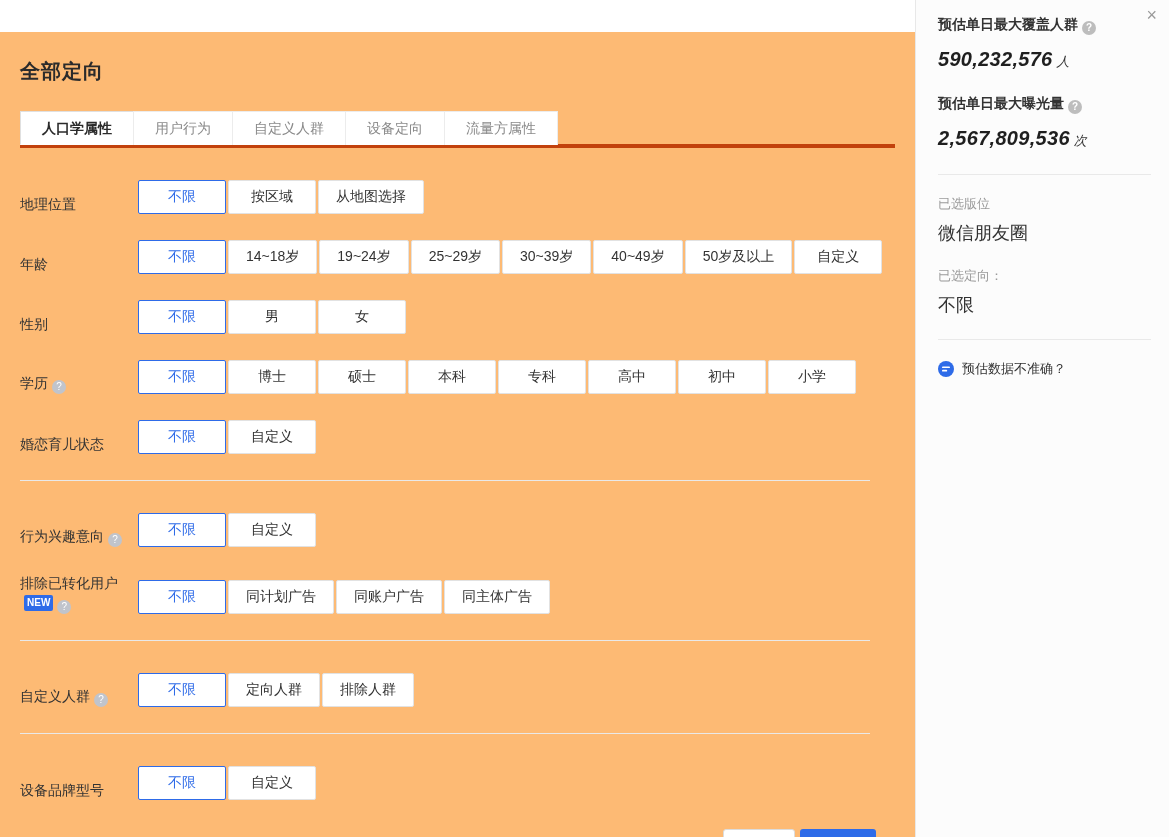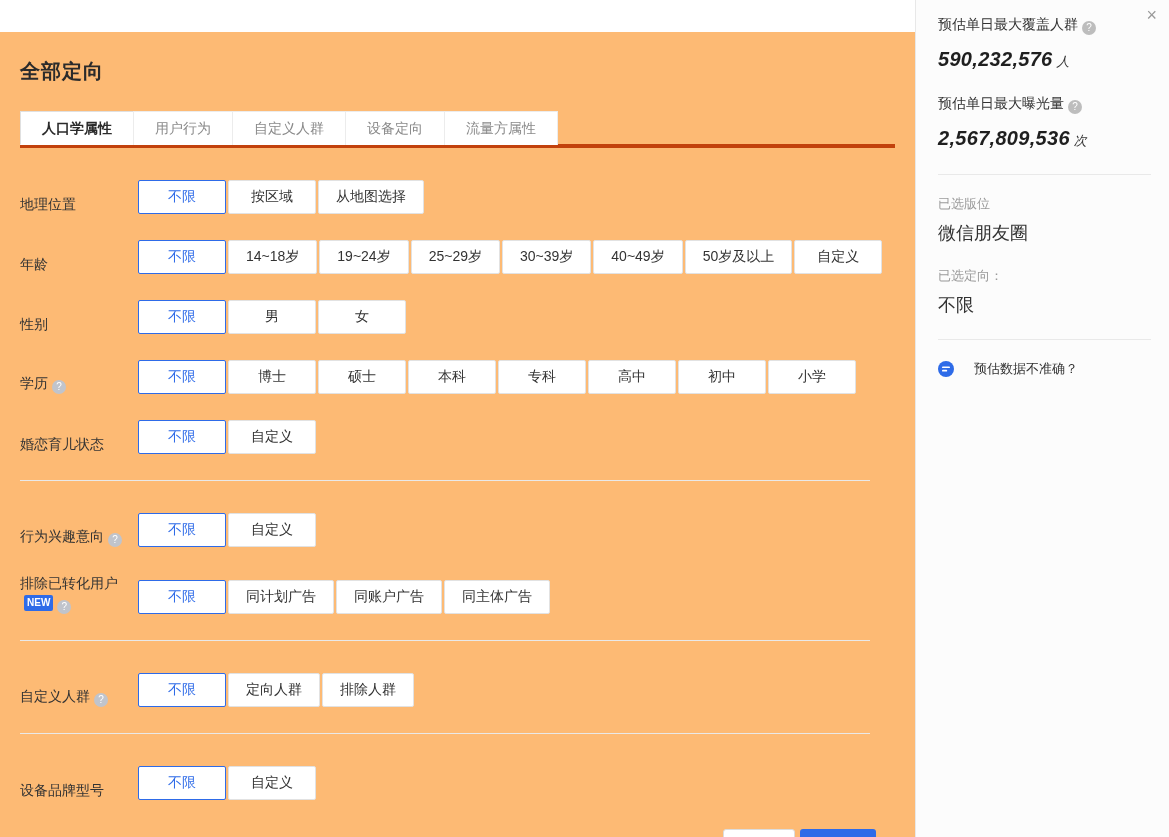--- a/index.html
+++ b/index.html
@@ -31,28 +31,28 @@
 
   
   .footer-btn { position:absolute; top:829px; height:34px; border-radius:3px; cursor:pointer; }
   .footer-btn.cancel { left:723px; width:72px; background:#fff; border:1px solid #dcdcdc; }
   .footer-btn.confirm { left:800px; width:76px; background:var(--accent,#2E6BE8); border:none; }
 
   
   .side { position:absolute; left:915px; top:0; width:254px; height:837px; background:#fcfcfc;
           border-left:1px solid #e8e8e8; padding:16px 18px 0 22px; }
   .close { position:absolute; top:6px; right:12px; font-size:18px; color:#9a9a9a; cursor:pointer; line-height:18px; }
-  .est-title { font-size:14px; font-weight:normal; color:#333; margin-bottom:13px; }
+  .est-title { font-size:14px; font-weight:bold; color:#333; margin-bottom:13px; }
   .est-title .help { background:#bdbdbd; }
   .est-value { font-size:20px; font-weight:bold; color:#1f1f1f; margin-bottom:24px; letter-spacing:.3px;font-style:italic; }
   .est-value .unit { font-size:13px; font-weight:normal; color:#333; margin-left:4px; }
   .side-divider { height:1px; background:#e9e9e9; margin:0 0 20px 0; }
   .kv-key { font-size:13px; color:#9a9a9a; margin-bottom:8px; }
   .kv-val { font-size:18px; color:#333; margin-bottom:22px; }
-  .feedback { display:flex; align-items:center; gap:20px; margin-top:18px; font-size:13px; color:#333; cursor:pointer; }
+  .feedback { display:flex; align-items:center; gap:8px; margin-top:18px; font-size:13px; color:#333; cursor:pointer; }
   .fb-icon { width:16px; height:16px; flex:none; display:inline-block; }
 </style>
 </head>
 <body>
 
 <div class="main">
   <div class="page-title">全部定向</div>
 
   <div class="tab-bar">
       <div class="tab active">人口学属性</div>

